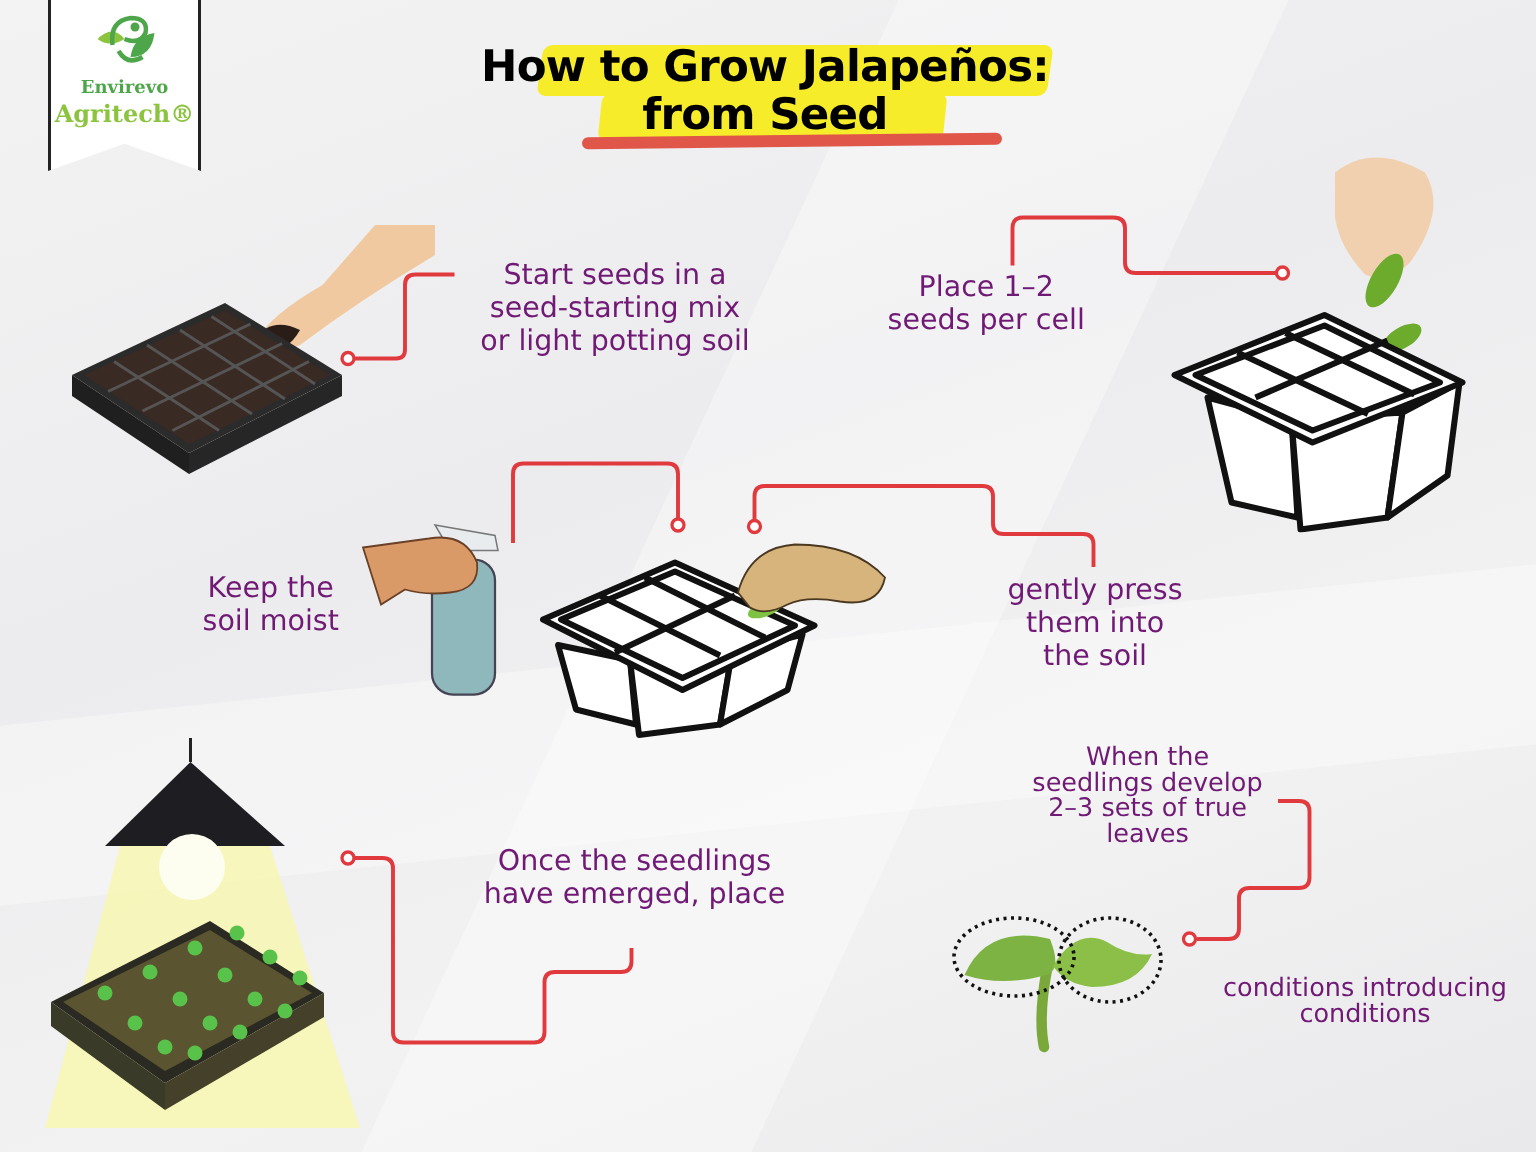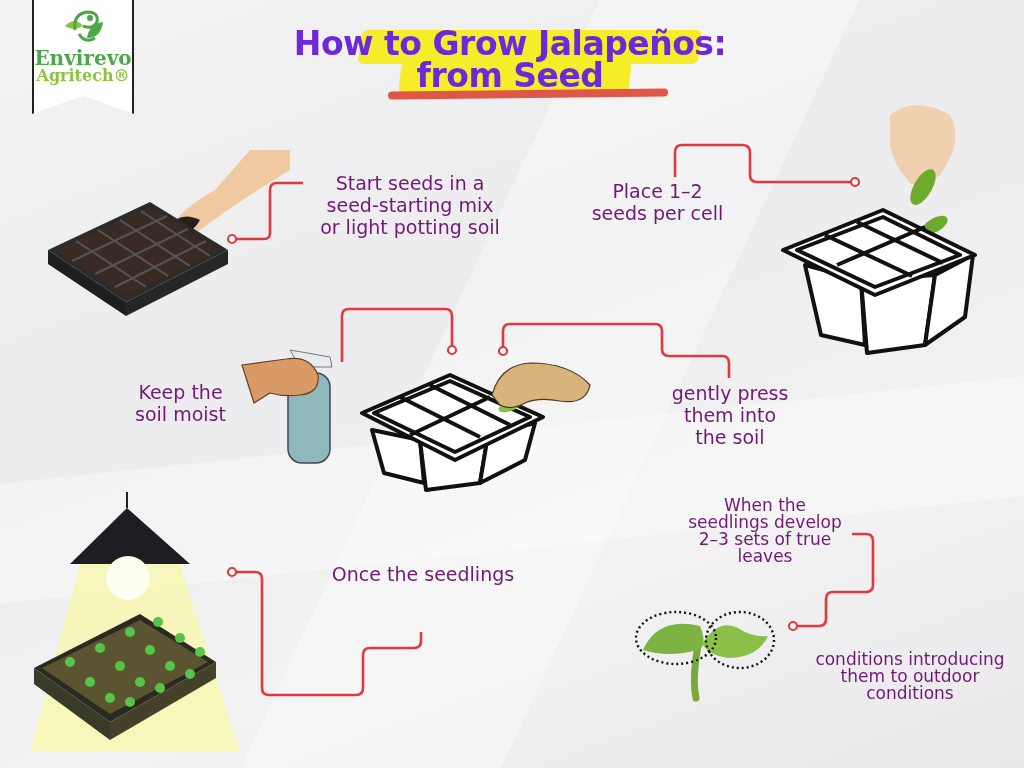--- a/index.html
+++ b/index.html
@@ -10,26 +10,26 @@
     color:#1a1a1a;
   }
   .abs { position:absolute; }
   .bgshape { position:absolute; background:rgba(255,255,255,0.35); }
   .logo {
     left:32px; top:0; width:98px; height:114px;
     background:#fff; border-left:2px solid #222; border-right:2px solid #222;
     clip-path: polygon(0 0,100% 0,100% 100%,50% 84%,0 100%);
   }
   .logo-text { width:100%; text-align:center; font-family:"DejaVu Serif", serif; font-weight:bold; line-height:17px; }
-  .logo-t1 { top:50px; color:#4ea64a; font-size:20px; }
+  .logo-t1 { top:50px; color:#4ea64a; font-size:12px; }
   .logo-t2 { top:67px; color:#8cc43f; font-size:16px; }
   .title {
     left:230px; top:28px; width:560px; text-align:center;
-    font-family:"DejaVu Sans", sans-serif; font-weight:bold; font-size:33px; line-height:32px; letter-spacing:-0.5px;
-    color:#6d28d9;
+    font-family:"DejaVu Sans", sans-serif; font-weight:bold; font-size:29px; line-height:32px; letter-spacing:-0.5px;
+    color:#000000;
   }
   .hl1 { left:360px; top:30px; width:340px; height:34px; background:#f6ec2a; border-radius:6px; transform:skew(-8deg); }
   .hl2 { left:400px; top:62px; width:230px; height:32px; background:#f6ec2a; border-radius:6px; transform:skew(-6deg); }
   .uline { left:388px; top:90px; width:280px; height:8px; background:#e0574a; border-radius:4px; transform:rotate(-0.6deg); }
   .step { position:absolute; text-align:center; font-size:19px; line-height:22px; color:#701a75; }
   .step.small { font-size:17px; line-height:17px; }
   svg.lines { position:absolute; left:0; top:0; }
 </style>
 </head>
 <body>
@@ -188,26 +188,26 @@
 </div>
 
 <div class="step" style="left:650px;top:382px;width:160px;">
   <div>gently press</div>
   <div>them into</div>
   <div>the soil</div>
 </div>
 
 <div class="step" style="left:288px;top:563px;width:270px;">
   <div>Once the seedlings</div>
+  <div>have emerged, place</div>
 </div>
 
 <div class="step small" style="left:680px;top:497px;width:170px;">
   <div>When the</div>
   <div>seedlings develop</div>
   <div>2–3 sets of true</div>
   <div>leaves</div>
 </div>
 
 <div class="step small" style="left:815px;top:651px;width:190px;">
   <div>conditions introducing</div>
-  <div>them to outdoor</div>
   <div>conditions</div>
 </div>
 
 </body></html>

